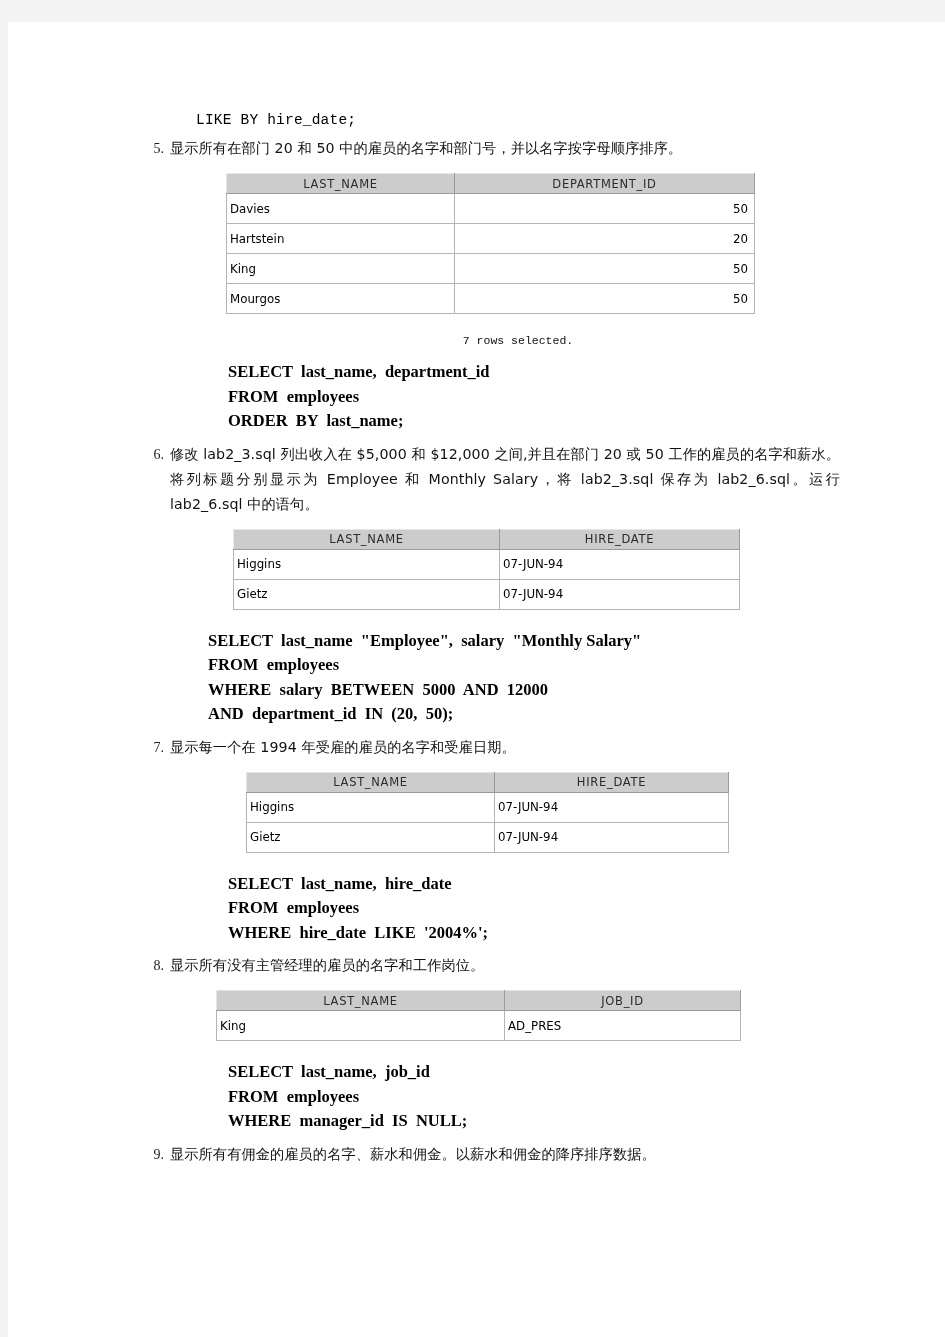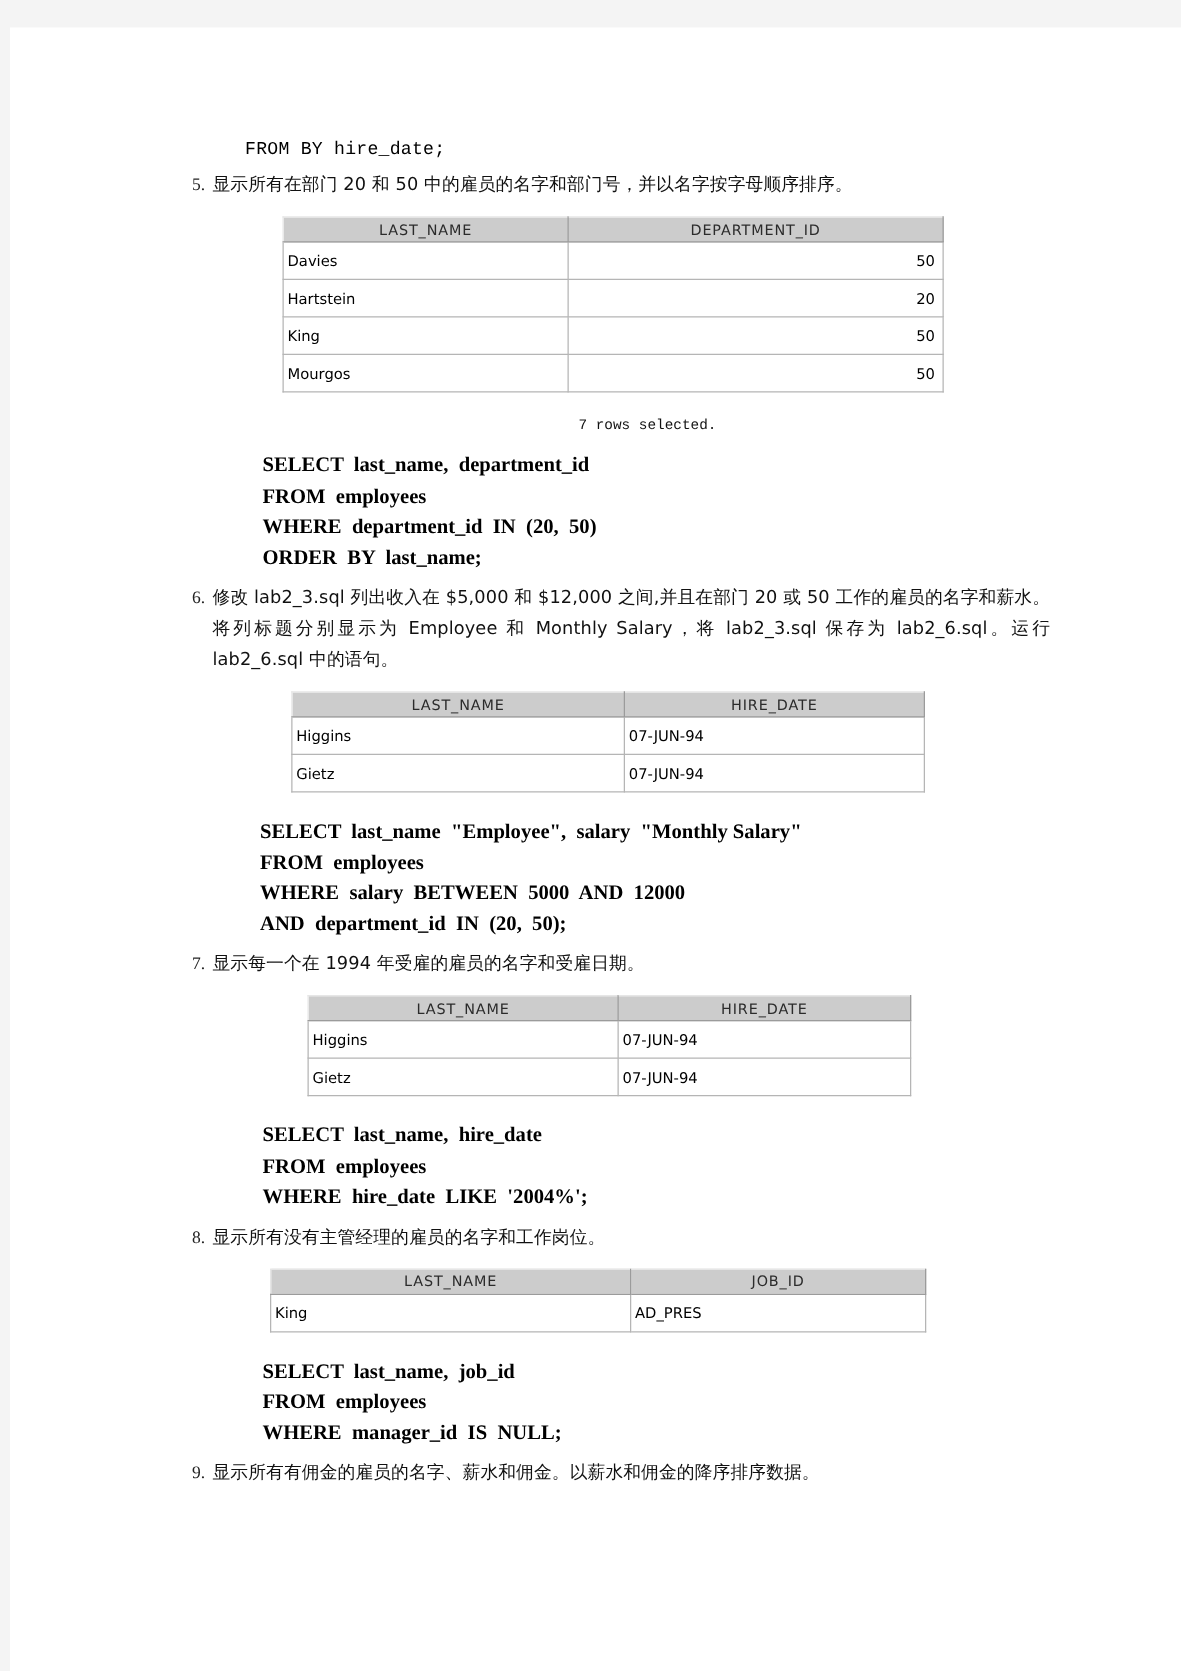--- a/index.html
+++ b/index.html
@@ -32,21 +32,21 @@
   .mono-line {
     font-family: "Liberation Mono", "DejaVu Sans Mono", monospace;
     font-size: 14.5px;
     color: #000;
     letter-spacing: 0.2px;
     margin-left: 56px;
     line-height: 20px;
     white-space: pre;
   }
   .sql-block {
-    margin: 13px 0 8px 70px;
+    margin: 13px 0 8px 88px;
   }
   .sql-block.indent-b { margin-left: 68px; }
   .sql-block .sql-line {
     font-family: "Liberation Serif", "DejaVu Serif", serif;
     font-weight: bold;
     font-size: 16.5px;
     line-height: 24.5px;
     color: #000;
     white-space: pre;
   }
@@ -120,21 +120,21 @@
     margin: 14px 0 0 56px;
     text-align: center;
   }
 </style>
 </head>
 <body>
 
 <div class="page">
   <div class="content">
 
-    <div class="mono-line">FROM BY hire_date;</div>
+    <div class="mono-line">LIKE BY hire_date;</div>
 
     <div class="item">
       <div class="item-num">5.</div>
       <div class="item-text">显示所有在部门 20 和 50 中的雇员的名字和部门号，并以名字按字母顺序排序。</div>
     </div>
 
     <div class="tbl-wrap" style="padding-left:86px;">
       <table class="result-table" style="width:528px;">
         <colgroup>
             <col style="width:228px">
@@ -165,21 +165,20 @@
             </tr>
         </tbody>
       </table>
     </div>
 
     <div class="rows-note">7 rows selected.</div>
 
     <div class="sql-block">
       <div class="sql-line">SELECT  last_name,  department_id</div>
       <div class="sql-line">FROM  employees</div>
-      <div class="sql-line">WHERE  department_id  IN  (20,  50)</div>
       <div class="sql-line">ORDER  BY  last_name;</div>
     </div>
 
     <div class="item">
       <div class="item-num">6.</div>
       <div class="item-text">修改 lab2_3.sql 列出收入在 $5,000 和 $12,000 之间,并且在部门 20 或 50 工作的雇员的名字和薪水。将列标题分别显示为 Employee 和 Monthly Salary，将 lab2_3.sql 保存为 lab2_6.sql。运行 lab2_6.sql 中的语句。</div>
     </div>
 
     <div class="tbl-wrap" style="padding-left:93px;">
       <table class="result-table" style="width:506px;">

